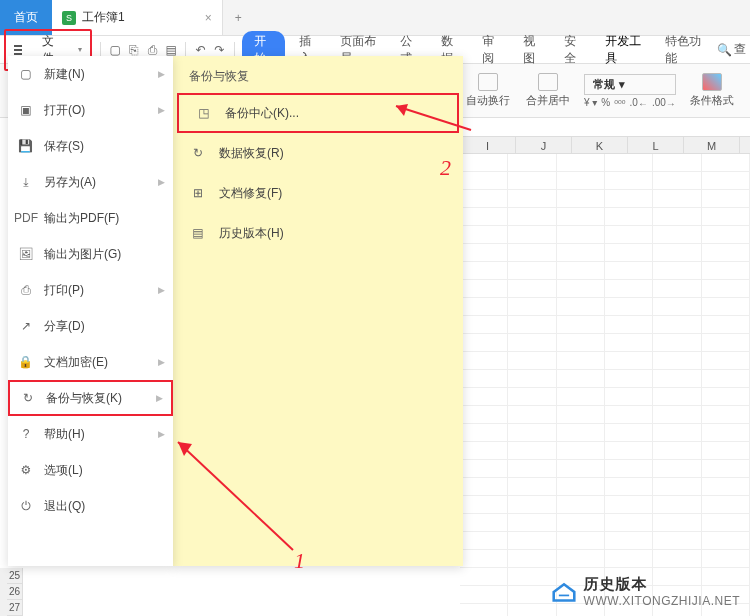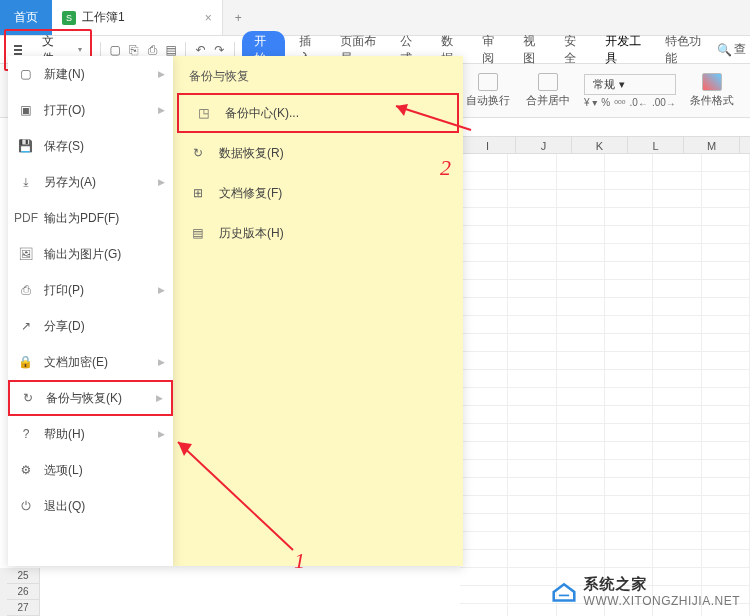--- a/index.html
+++ b/index.html
@@ -21,21 +21,21 @@
 .sep { width: 1px; height: 16px; background: #ddd; margin: 0 2px; }
 .pill { background: #3b82f6; color: #fff; padding: 2px 12px; border-radius: 10px; font-size: 12px; }
 .mtab { padding: 0 8px; color: #555; }
 .mtab.active { color: #000; }
 .search { margin-left: auto; display: flex; align-items: center; gap: 2px; color: #555; }
 
 
 .ribbon { height: 54px; border-bottom: 1px solid #e0e0e0; display: flex; align-items: center; padding-left: 460px; gap: 4px; background: #fafafa; }
 .rblock { display: flex; flex-direction: column; align-items: center; font-size: 11px; color: #555; padding: 0 6px; }
 .rblock .ic { width: 20px; height: 18px; border: 1px solid #bbb; border-radius: 2px; margin-bottom: 2px; }
-.dd { border: 1px solid #ccc; padding: 2px 8px; font-size: 11px; display: flex; align-items: center; gap: 4px; }
+.dd { border: 1px solid #ccc; padding: 2px 8px; font-size: 11px; display: flex; align-items: center; gap: 4px; font-weight: bold; }
 
 
 .menu { position: absolute; left: 8px; top: 56px; width: 165px; height: 510px; background: #fff; box-shadow: 0 2px 10px rgba(0,0,0,.15); z-index: 20; }
 .menu .item { height: 36px; display: flex; align-items: center; padding: 0 10px; gap: 10px; color: #444; position: relative; cursor: pointer; }
 .menu .item.hi { border: 2px solid #e23; }
 .menu .arrow { position: absolute; right: 8px; color: #bbb; font-size: 9px; }
 .menu .mic { width: 16px; height: 16px; display: flex; align-items: center; justify-content: center; color: #666; }
 
 
 .submenu { position: absolute; left: 173px; top: 56px; width: 290px; height: 510px; background: #fef9c3; box-shadow: 0 2px 10px rgba(0,0,0,.15); z-index: 19; padding: 12px 0; }
@@ -44,21 +44,21 @@
 .submenu .sitem.hi { border: 2px solid #e23; margin: 0 4px; }
 .submenu .sic { width: 18px; height: 18px; display: flex; align-items: center; justify-content: center; color: #666; }
 
 
 .sheet { position: absolute; left: 0; top: 110px; right: 0; bottom: 0; z-index: 5; }
 .colhdr { position: absolute; left: 460px; top: 26px; right: 0; height: 18px; display: flex; background: #f0f0f0; border-top: 1px solid #ddd; border-bottom: 1px solid #ddd; }
 .colhdr div { width: 56px; border-right: 1px solid #ddd; text-align: center; font-size: 11px; color: #555; line-height: 18px; }
 .grid { position: absolute; left: 460px; top: 44px; right: 0; bottom: 0; }
 .grid .row { height: 18px; border-bottom: 1px solid #eee; display: flex; }
 .grid .row div { width: 56px; border-right: 1px solid #eee; }
-.rownums { position: absolute; left: 0; bottom: 0; width: 40px; background: #f0f0f0; padding-left: 7px; }
+.rownums { position: absolute; left: 0; bottom: 0; width: 23px; background: #f0f0f0; padding-left: 7px; }
 .rownums div { height: 16px; font-size: 10px; color: #555; text-align: center; border-bottom: 1px solid #ddd; border-right: 1px solid #ddd; line-height: 16px; }
 
 
 .ann { position: absolute; z-index: 30; pointer-events: none; }
 .num { font-family: serif; font-size: 22px; color: #e23; font-style: italic; }
 svg.arrow-svg line { stroke: #e23; stroke-width: 2; }
 svg.arrow-svg polygon { fill: #e23; }
 
 
 .wm { position: absolute; right: 10px; bottom: 8px; display: flex; align-items: center; gap: 6px; z-index: 40; }
@@ -458,16 +458,16 @@
   <polygon points="10,12 24,14 16,26"></polygon>
 </svg>
 <div class="ann num" style="left:294px;top:548px">1</div>
 
 <div class="wm">
   <svg class="logo" viewBox="0 0 32 28">
     <path d="M4 14 L16 5 L28 14 L28 24 L4 24 Z" fill="none" stroke="#2f8adf" stroke-width="3"></path>
     <path d="M10 18 L22 18" stroke="#2f8adf" stroke-width="2"></path>
   </svg>
   <div class="txt">
-    <div class="cn">系统之家</div>
+    <div class="cn">历史版本</div>
     <div class="en">WWW.XITONGZHIJIA.NET</div>
   </div>
 </div>
 
 </body></html>

